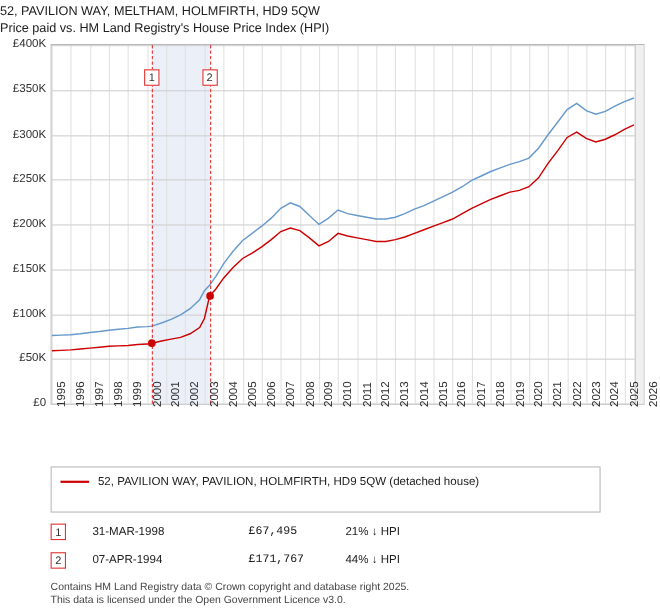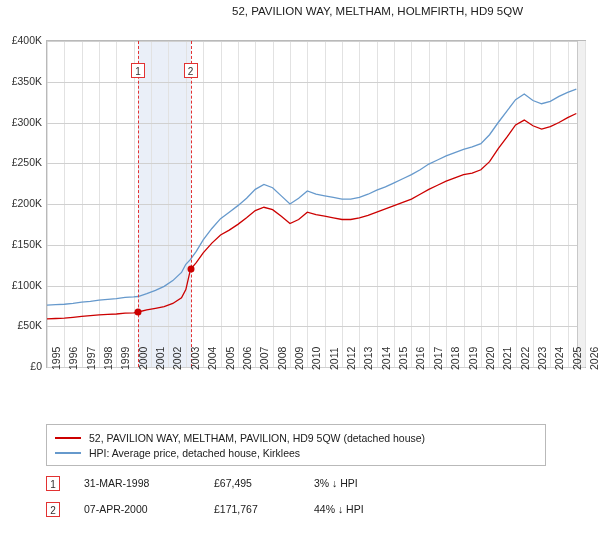--- a/index.html
+++ b/index.html
@@ -17,21 +17,21 @@
   #page {
     position: relative;
     width: 600px;
     height: 560px;
   }
   .title-block {
     position: absolute;
     top: 4px;
     left: 0;
     width: 523px;
-    text-align: right;
+    text-align: left;
   }
   .title-line {
     font-size: 11.5px;
     line-height: 15px;
     color: #202020;
   }
   
   #plot {
     position: absolute;
     left: 46px;
@@ -163,40 +163,41 @@
     height: 15px;
     border: 1px solid #e23232;
     box-sizing: border-box;
     text-align: center;
     line-height: 15px;
     font-size: 10px;
     color: #303030;
     background: #fff;
   }
   .sale-row .dt { position: absolute; left: 38px; top: 1px; }
-  .sale-row .pr { position: absolute; left: 168px; top: 1px; }
+  .sale-row .pr { position: absolute; left: 180px; top: 1px; font-family: Liberation Mono, monospace; }
   .sale-row .hp { position: absolute; left: 268px; top: 1px; }
   
   #footer {
     position: absolute;
     left: 46px;
     top: 528px;
     width: 540px;
     font-size: 9.5px;
     line-height: 11.5px;
     color: #444444;
   }
 </style>
 </head>
 <body>
 
 <div id="page">
 
   <div class="title-block">
     <div class="title-line">52, PAVILION WAY, MELTHAM, HOLMFIRTH, HD9 5QW</div>
+    <div class="title-line">Price paid vs. HM Land Registry's House Price Index (HPI)</div>
   </div>
 
   <div id="plot">
       <div id="band" style="left: 91.1129px; width: 52.4116px;"></div>
       <div class="gridline-v" style="left: 0px;"></div>
       <div class="gridline-v" style="left: 17.3548px;"></div>
       <div class="gridline-v" style="left: 34.7097px;"></div>
       <div class="gridline-v" style="left: 52.0645px;"></div>
       <div class="gridline-v" style="left: 69.4194px;"></div>
       <div class="gridline-v" style="left: 86.7742px;"></div>
@@ -244,42 +245,42 @@
       <div class="marker-box" style="left: 84.1129px; top: 22px;">1</div>
       <div class="dot" style="left: 91.1129px; top: 270.992px;"></div>
       <div class="vmark dashed" style="left: 143.525px;"></div>
       <div class="marker-box" style="left: 136.525px; top: 22px;">2</div>
       <div class="dot" style="left: 143.525px; top: 228.204px;"></div>
     </div>
 
   <div id="legend">
     <div class="legend-row">
       <span class="swatch" style="border-top-color:#cc0000"></span>
-      <span>52, PAVILION WAY, MELTHAM, PAVILION, HD9 5QW (detached house)</span>
-    </div>
-    <div class="legend-row">
-      <span class="swatch" style="border-top-color:#6699cc"></span>
-      <span>HPI: Average price, detached house, Kirklees</span>
+      <span>52, PAVILION WAY, PAVILION, HOLMFIRTH, HD9 5QW (detached house)</span>
     </div>
   </div>
 
   <div class="sale-row" style="top:476px">
     <span class="sq">1</span>
     <span class="dt">31-MAR-1998</span>
     <span class="pr">£67,495</span>
-    <span class="hp">3% ↓ HPI</span>
+    <span class="hp">21% ↓ HPI</span>
   </div>
 
   <div class="sale-row" style="top:502px">
     <span class="sq">2</span>
-    <span class="dt">07-APR-2000</span>
+    <span class="dt">07-APR-1994</span>
     <span class="pr">£171,767</span>
     <span class="hp">44% ↓ HPI</span>
   </div>
 
+  <div id="footer">
+    <div>Contains HM Land Registry data © Crown copyright and database right 2025.</div>
+    <div>This data is licensed under the Open Government Licence v3.0.</div>
+  </div>
 
 <div class="xlabel" style="left: 50px; top: 370px;">1995</div>
     <div class="xlabel" style="left: 67.3548px; top: 370px;">1996</div>
     <div class="xlabel" style="left: 84.7097px; top: 370px;">1997</div>
     <div class="xlabel" style="left: 102.065px; top: 370px;">1998</div>
     <div class="xlabel" style="left: 119.419px; top: 370px;">1999</div>
     <div class="xlabel" style="left: 136.774px; top: 370px;">2000</div>
     <div class="xlabel" style="left: 154.129px; top: 370px;">2001</div>
     <div class="xlabel" style="left: 171.484px; top: 370px;">2002</div>
     <div class="xlabel" style="left: 188.839px; top: 370px;">2003</div>

